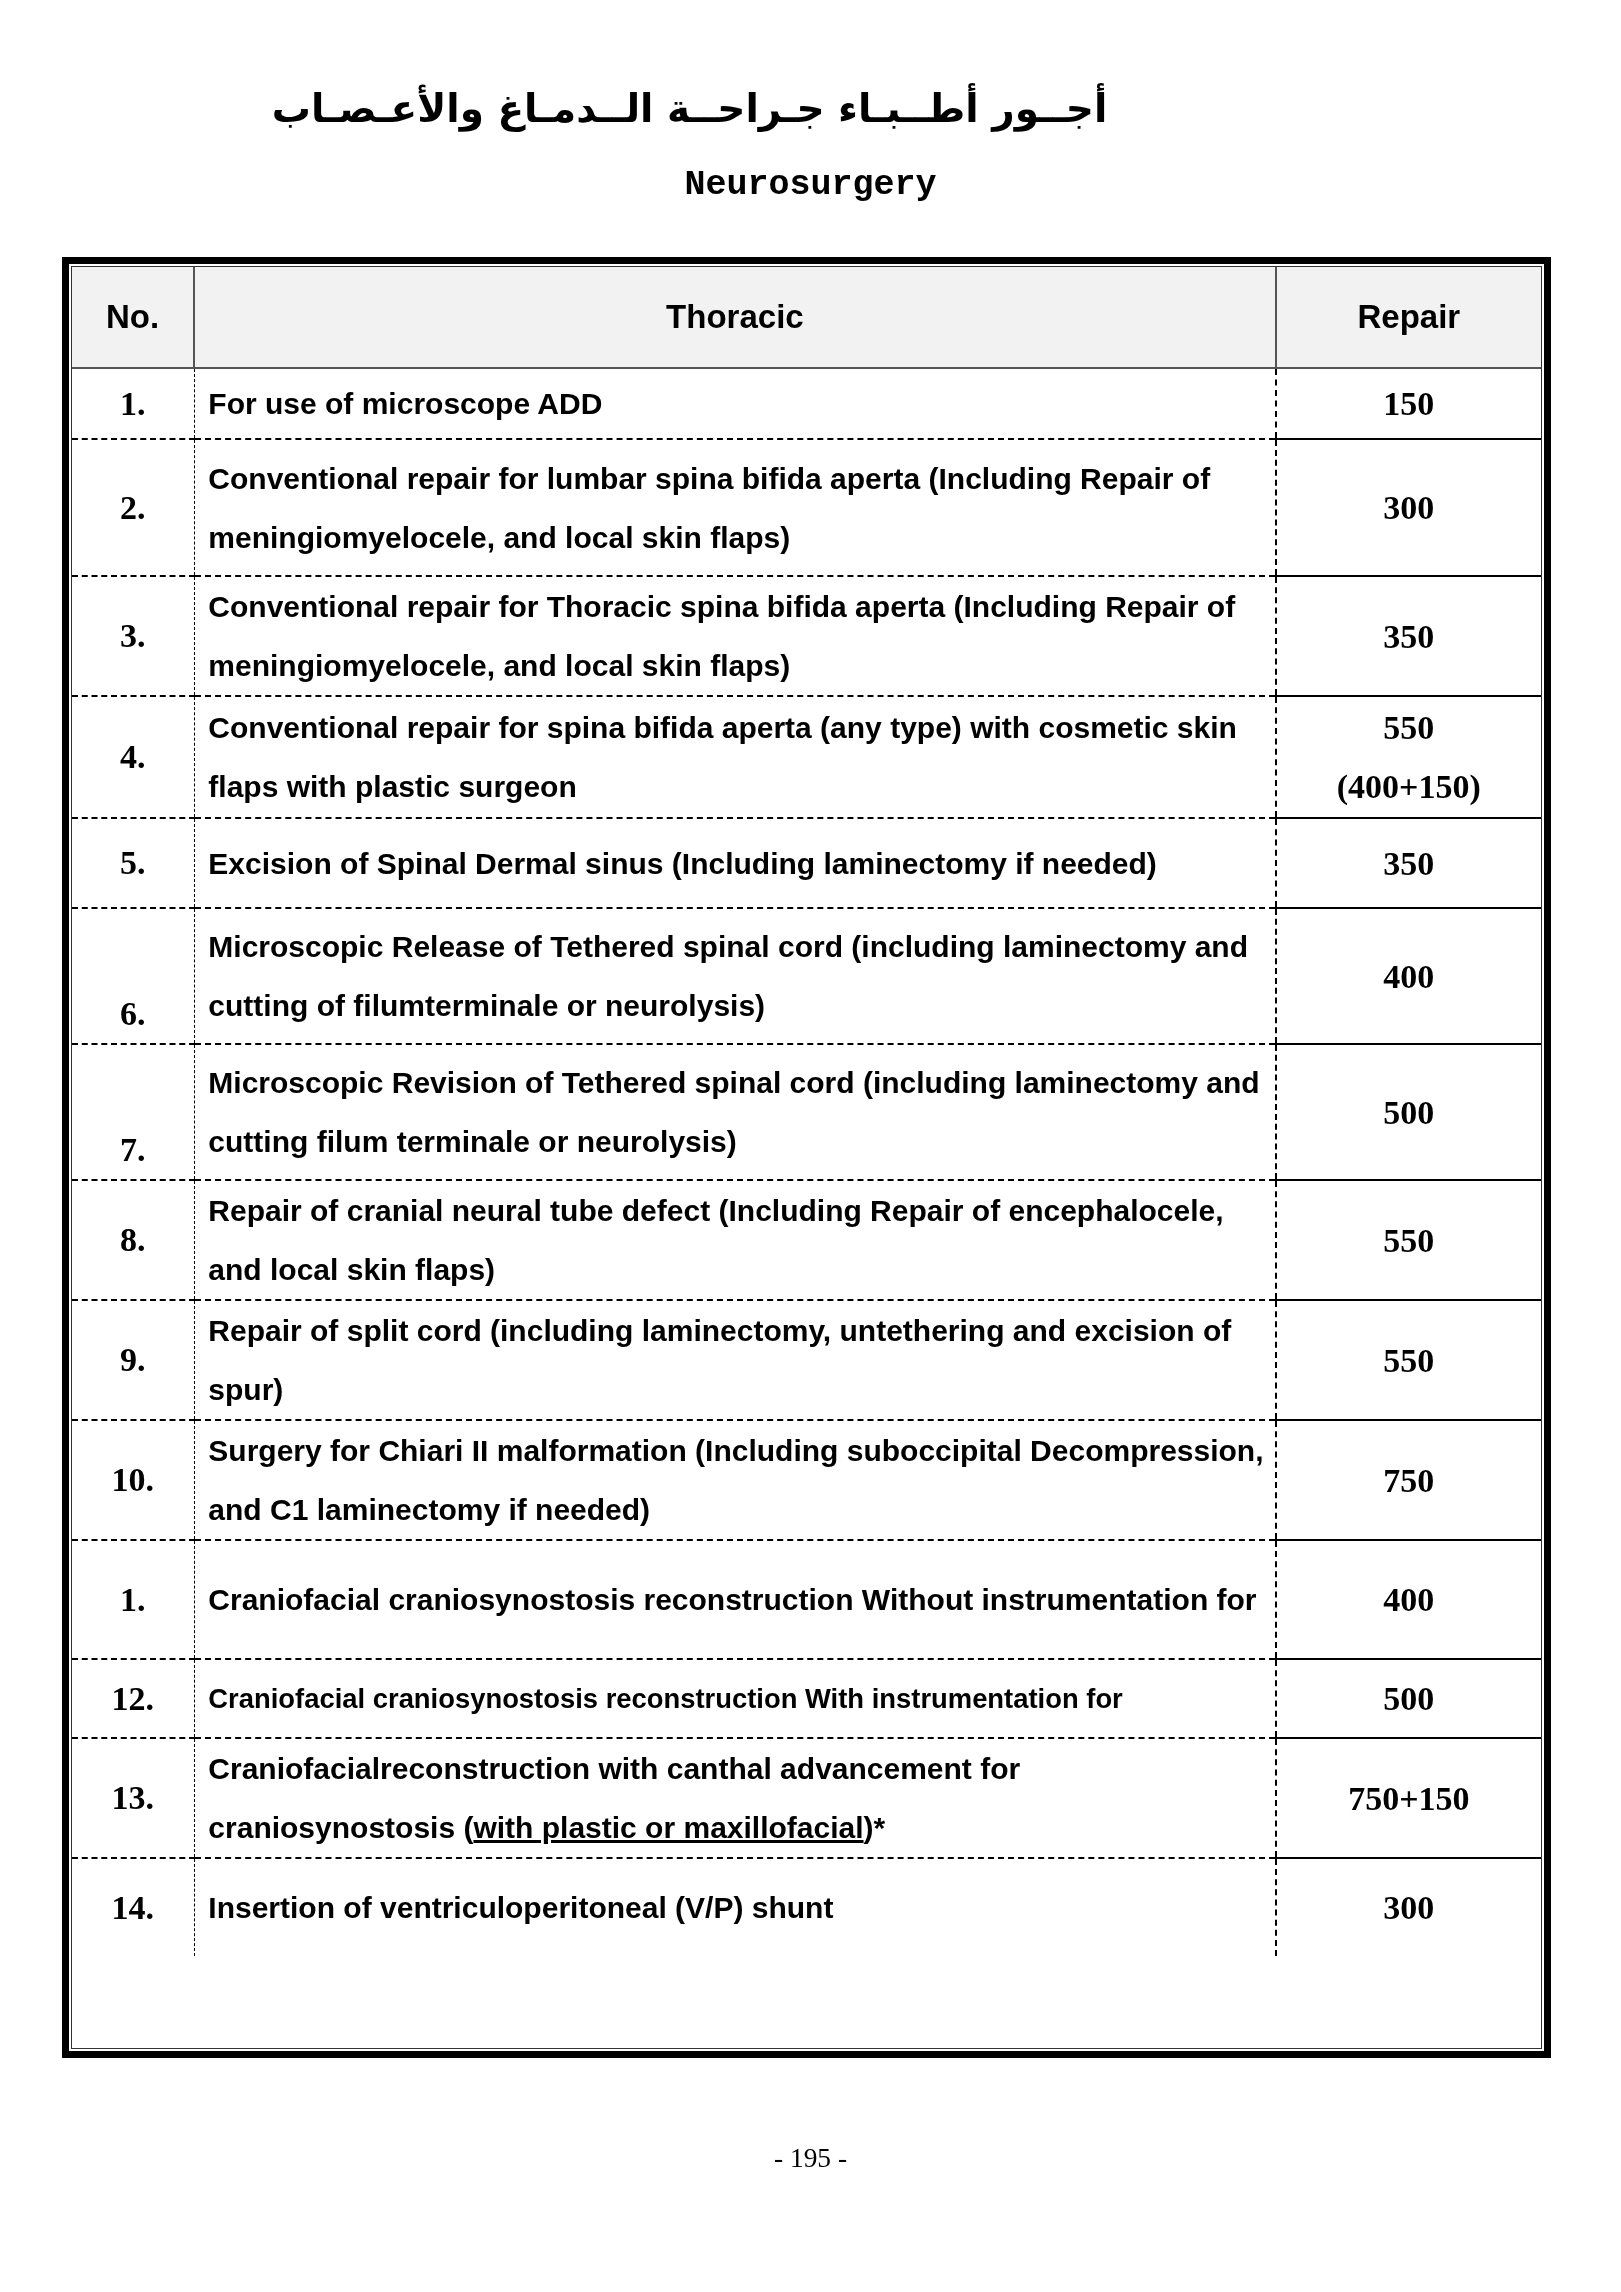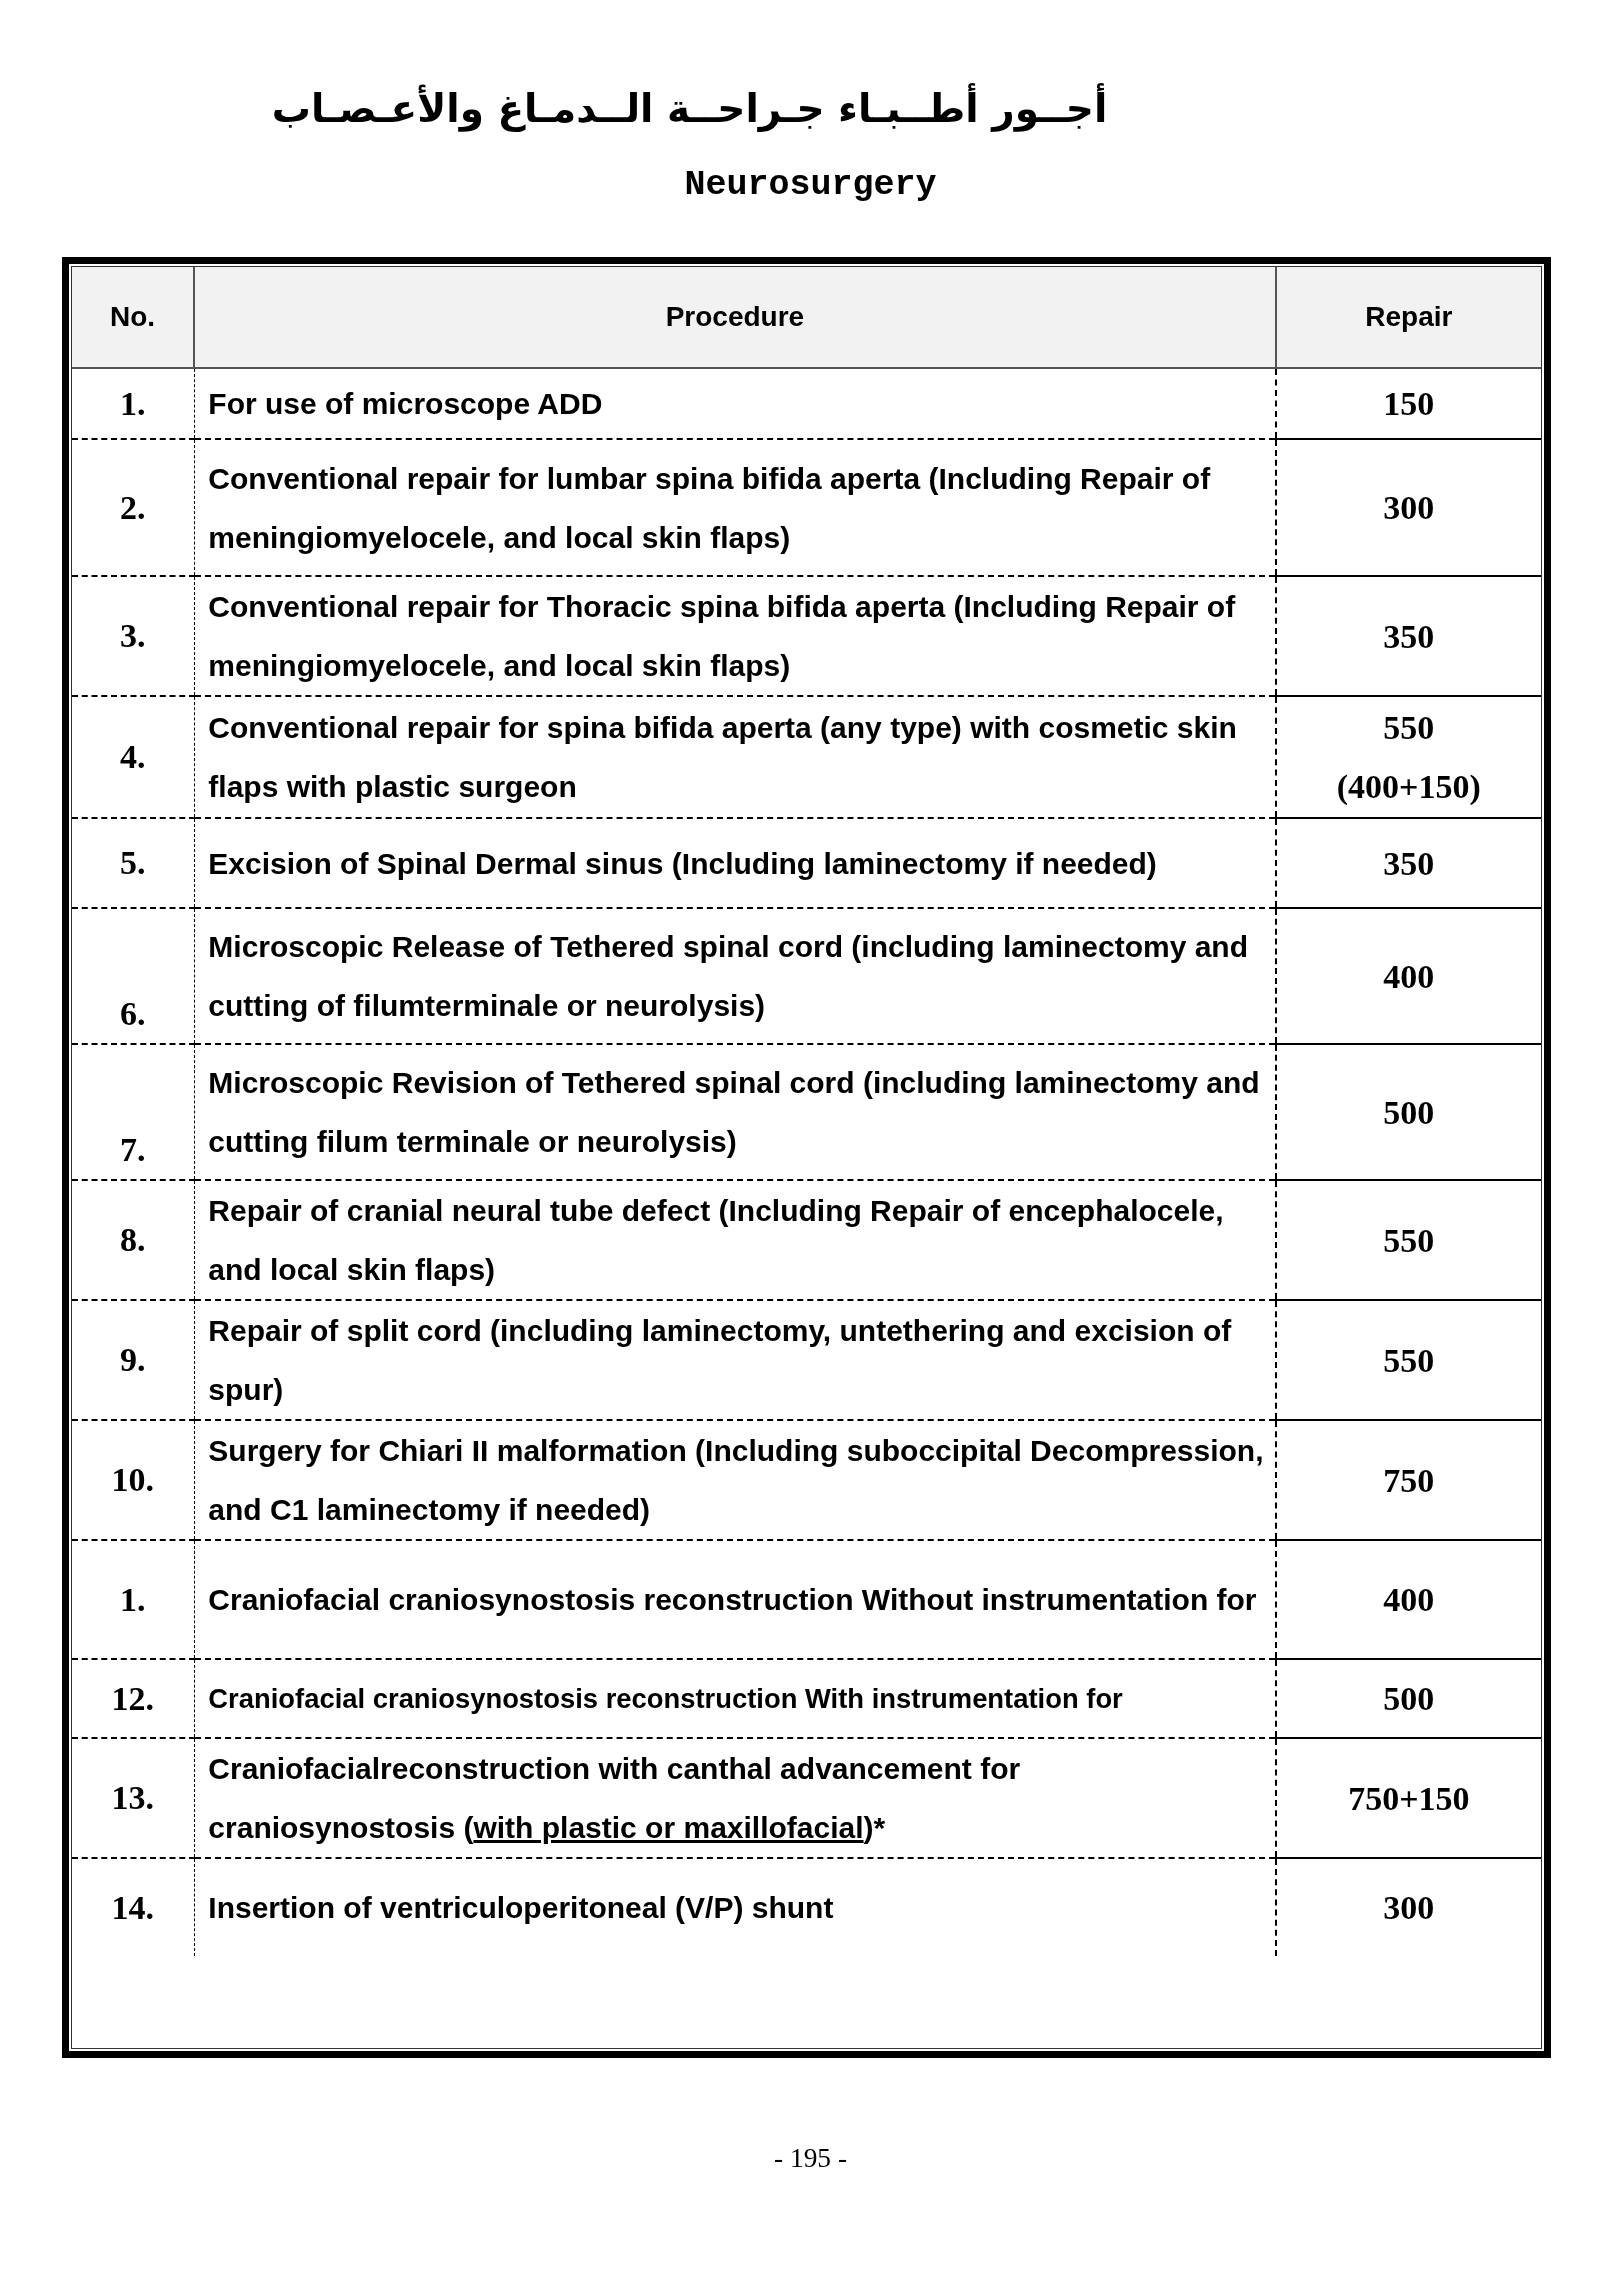--- a/index.html
+++ b/index.html
@@ -5,21 +5,21 @@
   html, body { margin: 0; padding: 0; background: #ffffff; }
   body { width: 1621px; height: 2293px; position: relative; overflow: hidden; font-family: "Liberation Sans", sans-serif; color: #000; }
   .title-ar { position: absolute; left: 0; width: 1379px; top: 86px; text-align: center; font-family: "DejaVu Sans", sans-serif; font-weight: bold; font-size: 39px; direction: rtl; }
   .title-en { position: absolute; left: 0; width: 1621px; top: 165px; text-align: center; font-family: Liberation Mono, monospace; font-weight: bold; font-size: 35px; }
   .table-frame { position: absolute; left: 62px; top: 257px; width: 1489px; height: 1801px; border: 7.8px solid #000; box-sizing: border-box; background: #fff; }
   .table-inner { position: absolute; left: 2px; top: 2px; right: 2px; bottom: 2px; border: 1px solid #333; box-sizing: border-box; }
   table { border-collapse: collapse; width: 100%; table-layout: fixed; }
   col.c-no { width: 122px; }
   col.c-proc { width: 1080px; }
   col.c-pts { width: 265px; }
-  th { background: #f2f2f2; font-family: "Liberation Sans", sans-serif; font-weight: bold; font-size: 28px; height: 98px; text-align: center; border-right: 2.9px double #555; border-bottom: 2px solid #555; }
+  th { background: #f2f2f2; font-family: "Liberation Sans", sans-serif; font-weight: bold; font-size: 33px; height: 98px; text-align: center; border-right: 2.9px double #555; border-bottom: 2px solid #555; }
   th:last-child { border-right: none; }
   .section td { background: #f2f2f2; height: 101px; font-weight: bold; font-size: 33px; padding-left: 37px; border-bottom: 2px solid #444; }
   td { vertical-align: middle; }
   td.no { text-align: center; font-family: "Liberation Serif", serif; font-weight: bold; font-size: 34px; border-right: 1.5px dashed #000; border-bottom: 2px dashed #000; }
   td.no.bottom { vertical-align: bottom; padding-bottom: 9.8px; }
   td.proc { font-weight: bold; font-size: 30px; line-height: 59px; padding: 0 5.9px 0 13.7px; border-right: 2px dashed #000; border-bottom: 2px dashed #000; }
   td.proc.small { font-size: 27.4px; }
   td.pts { text-align: center; font-family: "Liberation Serif", serif; font-weight: bold; font-size: 34px; line-height: 59px; border-bottom: 2.9px solid #000; }
   tr.last td { border-bottom: none; }
   .u { text-decoration: underline; }
@@ -35,21 +35,21 @@
   <div class="table-inner">
     <table>
       <colgroup>
           <col class="c-no">
           <col class="c-proc">
           <col class="c-pts">
         </colgroup>
       <thead>
         <tr>
           <th>No.</th>
-          <th>Procedure</th>
+          <th>Thoracic</th>
           <th>Repair</th>
         </tr>
       </thead>
       <tbody>
 
         <tr style="height:71px">
           <td class="no">1.</td>
           <td class="proc">For use of microscope ADD</td>
           <td class="pts">150</td>
         </tr>

